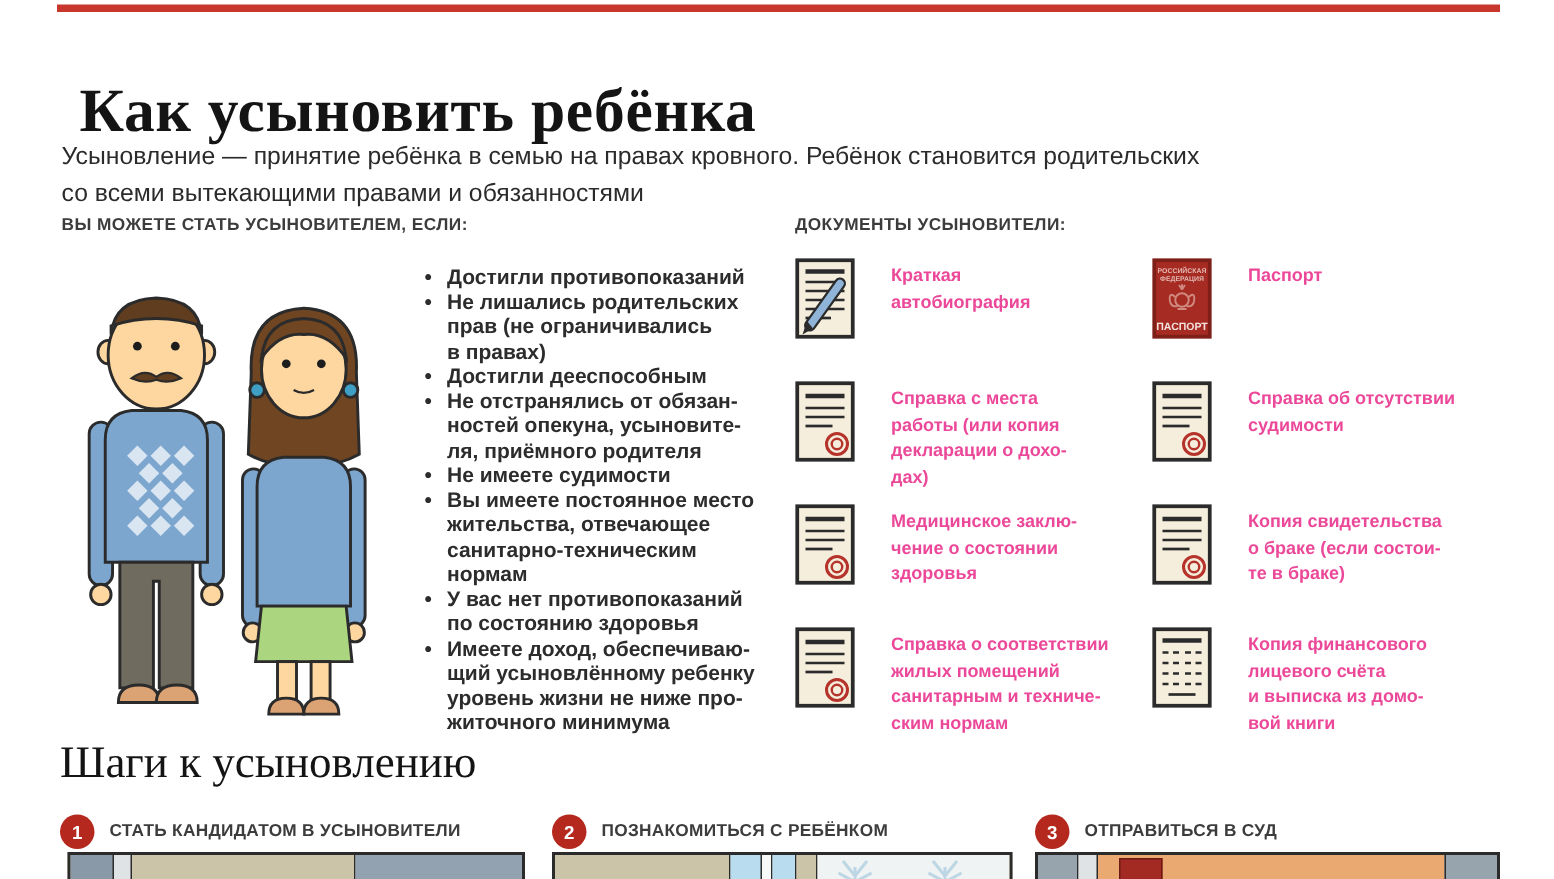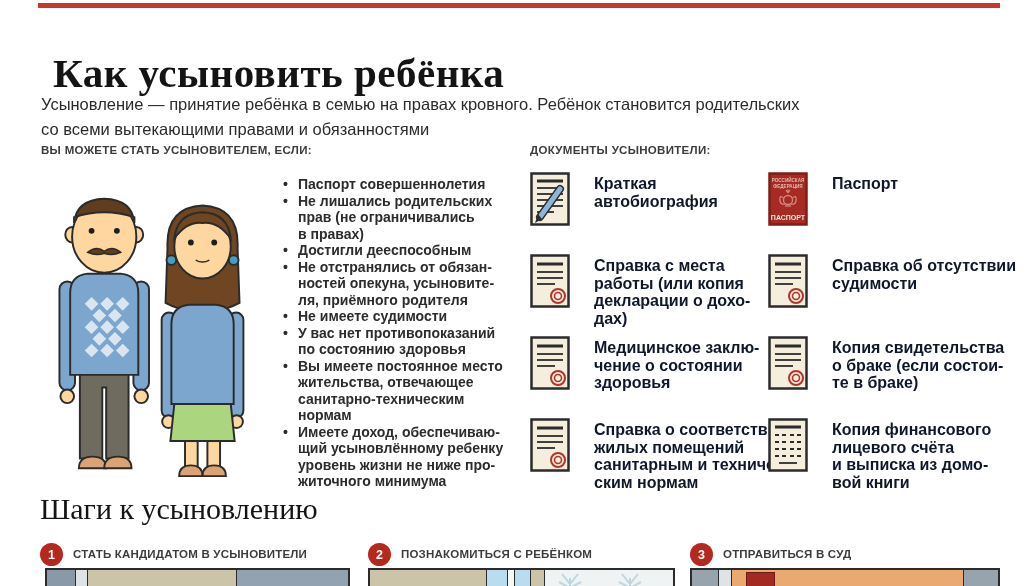--- a/index.html
+++ b/index.html
@@ -14,22 +14,22 @@
   .sec-header.left{left:41px;text-align:right;}
   .sec-header.right{left:530px;}
   
   .bullets{left:281px;top:176px;width:246px;margin:0;padding:0;list-style:none;}
   .bullets li{position:relative;padding-left:17px;font-size:14px;font-weight:bold;
               line-height:16.5px;color:#2c2c2c;white-space:pre-line;margin:0;}
   .bullets li::before{content:"•";position:absolute;left:2px;top:0;}
   
   .doc-item{position:absolute;width:240px;}
   .doc-item .icon{position:absolute;left:0;top:0;width:40px;height:54px;}
-  .doc-item .lbl{position:absolute;left:64px;top:3px;font-size:16px;font-weight:bold;
-                 line-height:17.5px;color:#0f172a;white-space:pre-line;width:210px;}
+  .doc-item .lbl{position:absolute;left:64px;top:3px;font-size:12px;font-weight:bold;
+                 line-height:17.5px;color:#ec4899;white-space:pre-line;width:210px;}
   .colA{left:530px;}
   .colB{left:768px;}
   .rowA{top:172px;} .rowB{top:254px;} .rowC{top:336px;} .rowD{top:418px;}
   
   .steps-title{left:40px;top:492px;font-family:"Liberation Serif",serif;font-size:30px;font-weight:400;color:#141414;}
   .step{position:absolute;top:543px;height:24px;}
   .step .num{position:absolute;left:0;top:0;width:23px;height:23px;border-radius:50%;
              background:#b5281e;color:#fff;font-size:12.5px;font-weight:bold;
              display:flex;align-items:center;justify-content:center;}
   .step .lb{position:absolute;left:33px;top:5px;font-size:11.5px;font-weight:bold;color:#3c3c3c;
@@ -102,35 +102,35 @@
       <path d="M144 140 Q144 122 162 120 L190 120 Q208 122 208 140 L208 222 L144 222 Z" fill="#7da6cf"></path>
       <path d="M147 222 L205 222 L209 260 L143 260 Z" fill="#abd57f"></path>
       <rect x="158" y="260" width="13" height="28" fill="#fdd79f"></rect>
       <rect x="181" y="260" width="13" height="28" fill="#fdd79f"></rect>
       <path d="M152 296 Q152 285 164 285 Q176 285 176 296 Z" fill="#dba273"></path>
       <path d="M176 296 Q176 285 188 285 Q200 285 200 296 Z" fill="#dba273"></path>
     </g>
   </svg>
 
   <ul class="abs bullets">
-    <li>Паспорт совершеннолетия</li>
+    <li>Достигли противопоказаний</li>
     <li>Не лишались родительских
 прав (не ограничивались
 в правах)</li>
     <li>Достигли дееспособным</li>
     <li>Не отстранялись от обязан-
 ностей опекуна, усыновите-
 ля, приёмного родителя</li>
     <li>Не имеете судимости</li>
-    <li>У вас нет противопоказаний
-по состоянию здоровья</li>
     <li>Вы имеете постоянное место
 жительства, отвечающее
 санитарно-техническим
 нормам</li>
+    <li>У вас нет противопоказаний
+по состоянию здоровья</li>
     <li>Имеете доход, обеспечиваю-
 щий усыновлённому ребенку
 уровень жизни не ниже про-
 житочного минимума</li>
   </ul>
 
   <div class="doc-item colA rowA">
     <svg class="icon" viewBox="0 0 40 54">
       <rect x="1.5" y="1.5" width="37" height="51" fill="#f5eedd" stroke="#2b2b2b" stroke-width="2.5"></rect>
       <line x1="7" y1="9" x2="33" y2="9" stroke="#2b2b2b" stroke-width="3"></line>

